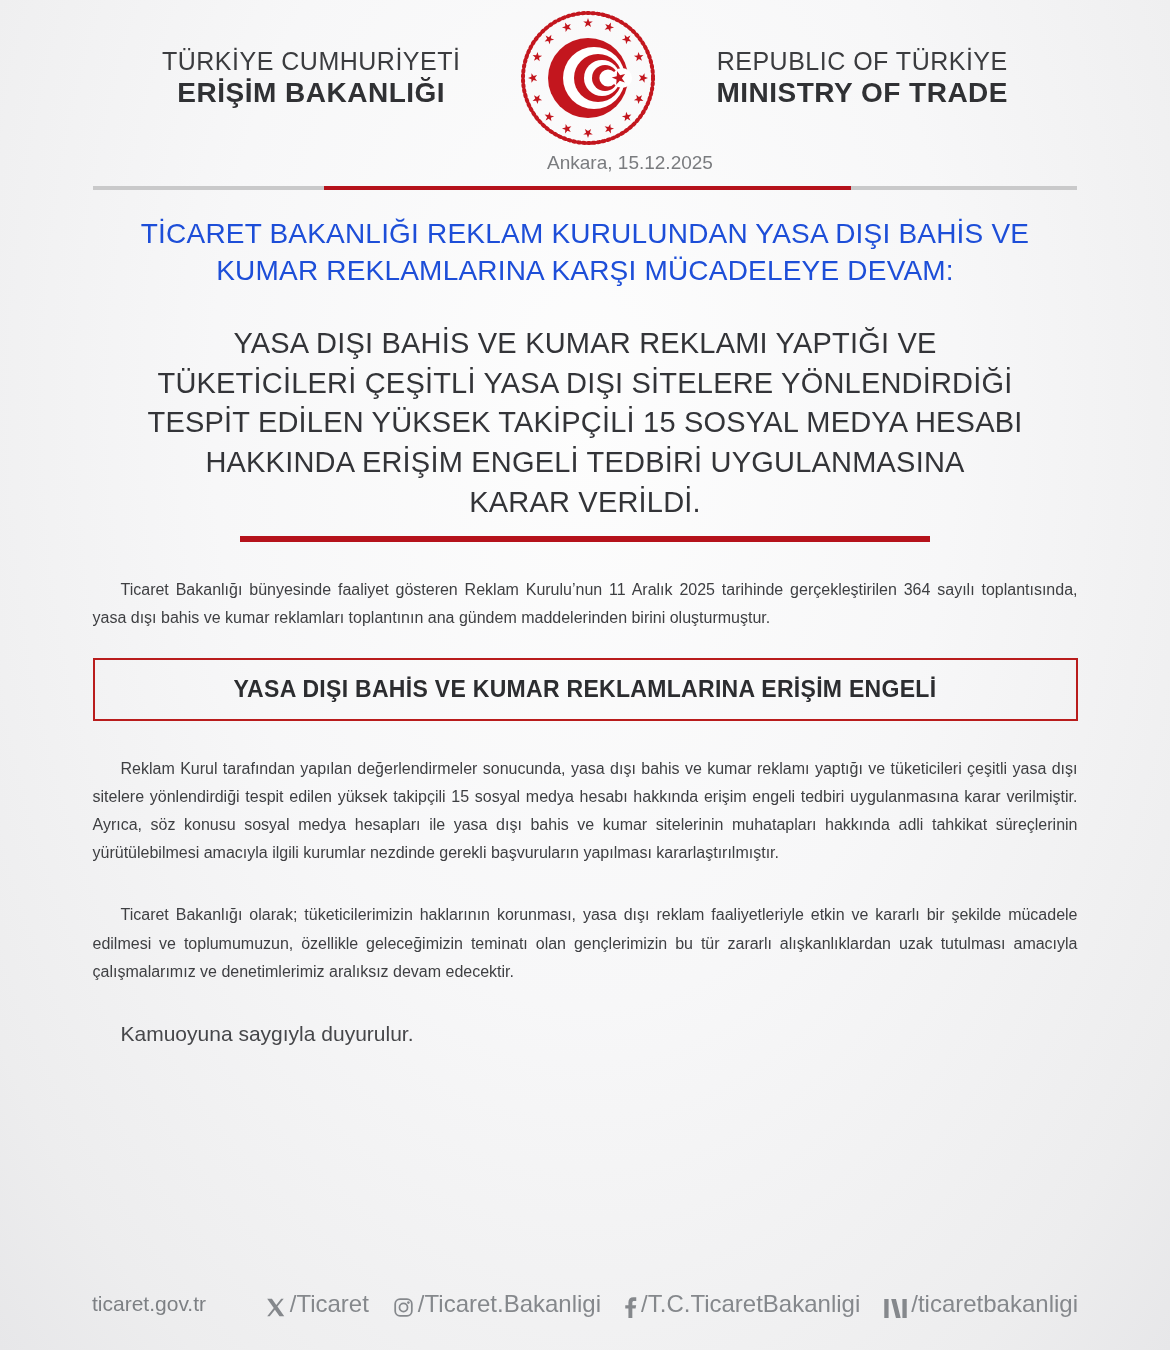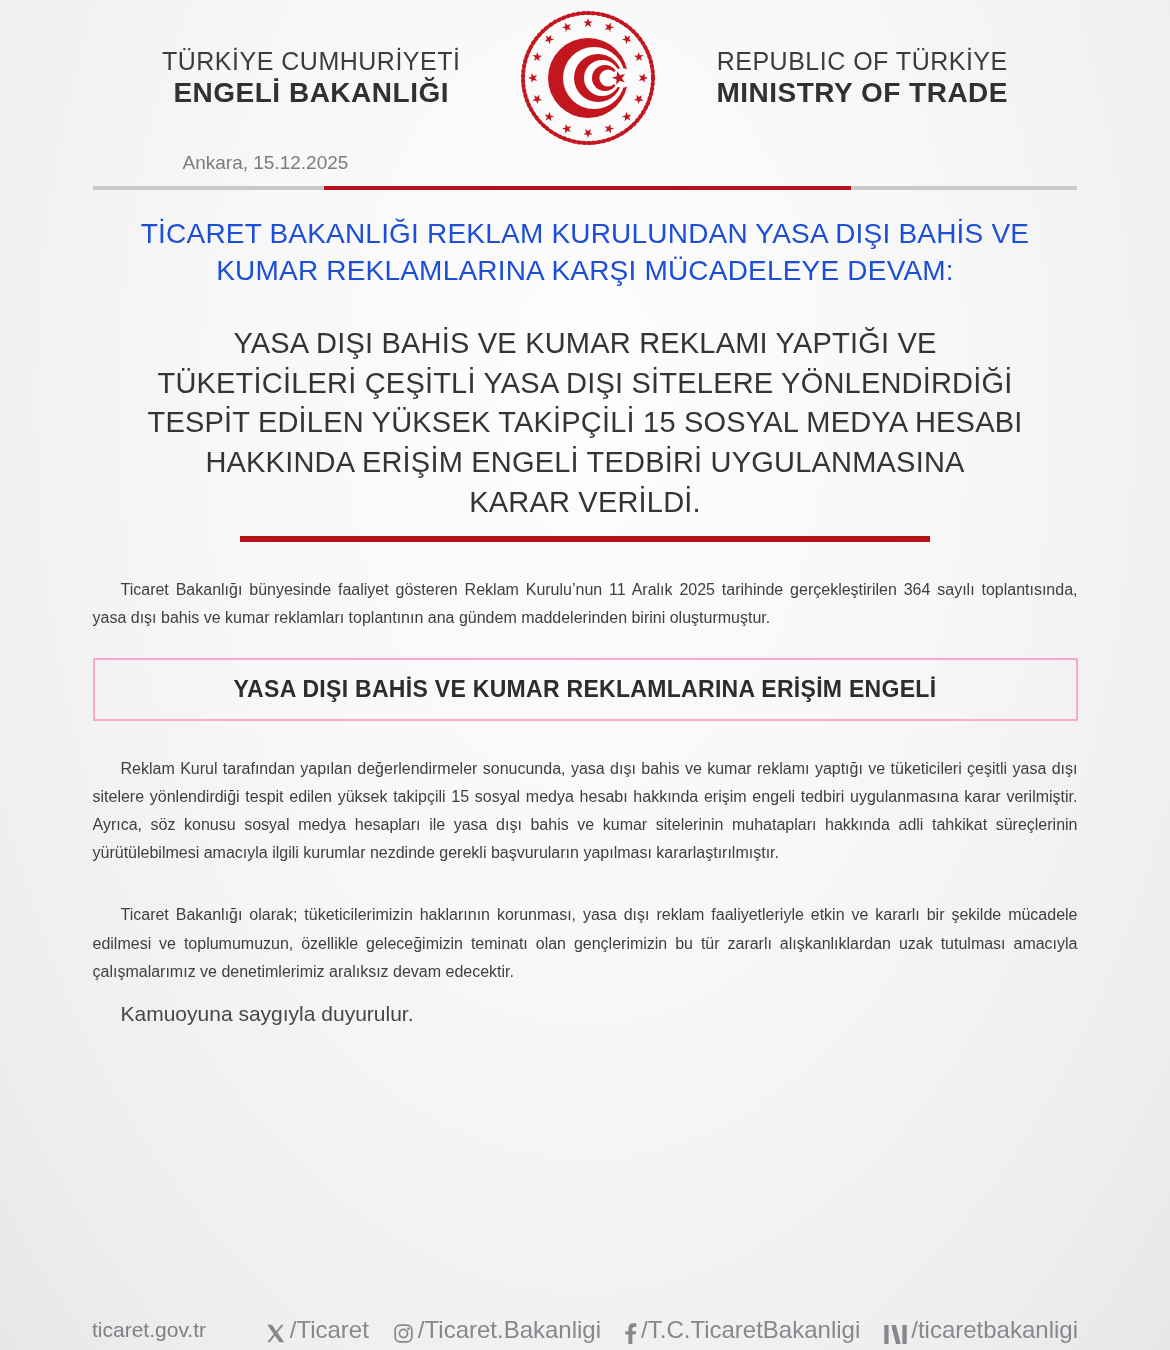--- a/index.html
+++ b/index.html
@@ -14,21 +14,21 @@
   
   .header-row{
     display:flex;align-items:center;justify-content:center;
     gap:58px;padding-top:8px;
   }
   .header-block{text-align:center;line-height:1.22;}
   .hdr-line1{font-size:25px;font-weight:400;color:#3b3c3f;letter-spacing:.5px;}
   .hdr-line2{font-size:28px;font-weight:700;color:#303134;letter-spacing:.5px;}
   .emblem{width:140px;height:140px;flex:0 0 auto;}
 
-  .date-line{font-size:19px;color:#7a7c7f;margin:4px 0 0 90px;}
+  .date-line{font-size:19px;color:#7a7c7f;margin:4px 0 0 90px;text-align:center;}
 
   .rule{display:flex;height:4px;margin-top:12px;}
   .rule .seg-gray1{width:23.5%;background:#c9c9ca;}
   .rule .seg-red{width:53.5%;background:#b5121b;}
   .rule .seg-gray2{width:23%;background:#c9c9ca;}
 
   
   .prewrap{white-space:pre-line;}
   .kicker{
     margin-top:26px;text-align:center;
@@ -43,47 +43,47 @@
   .headline-underline{
     width:690px;height:6px;background:#b5121b;margin:13px auto 0;
   }
 
   
   .para{
     margin-top:34px;font-size:16px;line-height:1.76;color:#3e3f42;
     text-align:justify;text-indent:28px;
   }
   .box-heading{
-    margin-top:26px;border:2px solid #f9a8d4;
+    margin-top:26px;border:2px solid #b91c1c;
     text-align:center;font-size:23px;font-weight:700;color:#2c2d30;
     letter-spacing:.3px;padding:16px 10px;
   }
-  .closing{margin-top:16px;font-size:21px;color:#46474a;text-indent:28px;}
+  .closing{margin-top:36px;font-size:21px;color:#46474a;text-indent:28px;}
 
   
   .footer{
-    position:absolute;bottom:6px;left:92px;right:92px;
+    position:absolute;bottom:32px;left:92px;right:92px;
     display:flex;align-items:center;justify-content:space-between;
     color:#85888c;
   }
   .footer-site{font-size:21px;color:#7d8084;}
   .social-row{display:flex;align-items:center;gap:24px;}
   .social-item{display:flex;align-items:flex-end;gap:4px;font-size:24px;color:#85888c;}
   .social-item svg{display:block;}
   a{text-decoration:none;color:inherit;cursor:pointer;}
 </style>
 </head>
 <body>
 
 <div class="container">
 
   <div class="header-row">
     <div class="header-block">
       <div class="hdr-line1">TÜRKİYE CUMHURİYETİ</div>
-      <div class="hdr-line2">ENGELİ BAKANLIĞI</div>
+      <div class="hdr-line2">ERİŞİM BAKANLIĞI</div>
     </div>
 
     <svg class="emblem" viewBox="-70 -70 140 140" aria-hidden="true">
       <defs>
         <path id="st" d="M0,-5 L1.18,-1.62 4.76,-1.55 1.9,0.62 3.09,4.05 0,1.96 -3.09,4.05 -1.9,0.62 -4.76,-1.55 -1.18,-1.62 Z" fill="#c3161e"></path>
       </defs>
 
       <circle cx="0" cy="0" r="65" fill="none" stroke="#c3161e" stroke-width="4" stroke-dasharray="2 3" stroke-linecap="round"></circle>
 
       <g>

